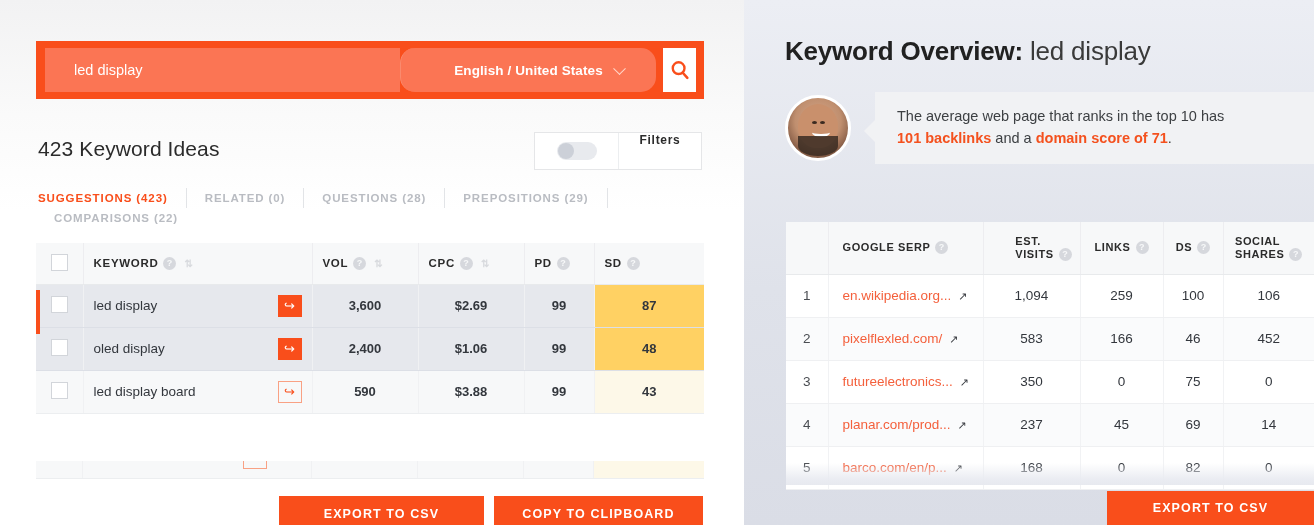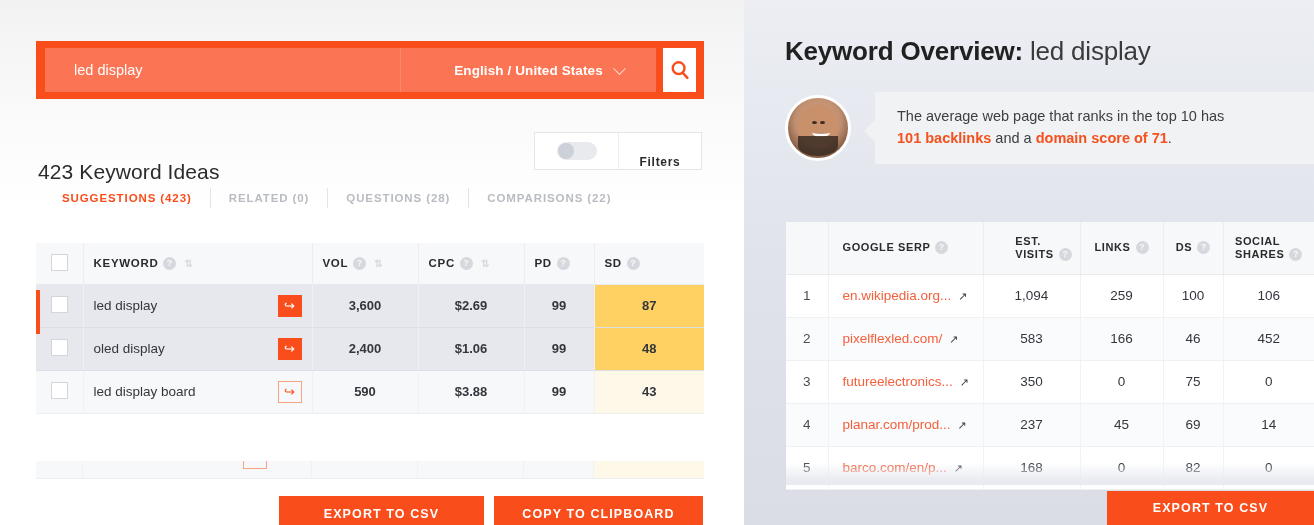--- a/index.html
+++ b/index.html
@@ -43,44 +43,45 @@
   }
   .search-input::placeholder { color: #ffe2d8; }
   .lang-sel {
     flex: 0 0 256px; height: 44px;
     background: #fb7554;
     border-left: 1px solid #fa8a6e;
     display: flex; align-items: center; justify-content: center;
     color: #ffffff; font-size: 13.5px; font-weight: bold;
     position: relative; cursor: pointer;
     letter-spacing: .1px;
+    border-radius: 15px;
   }
   .lang-sel .chev {
     position: absolute; right: 32px; top: 50%;
     width: 9px; height: 9px;
     border-right: 1.6px solid #ffd6c8; border-bottom: 1.6px solid #ffd6c8;
     transform: translateY(-65%) rotate(45deg);
   }
   .search-btn {
     margin-left: 7px;
     width: 47px; height: 44px; background: #fff;
     border: none; cursor: pointer;
     display: flex; align-items: center; justify-content: center;
   }
 
   
   .ideas-title {
     position: absolute; left: 38px; top: 137px;
-    font-size: 21px; color: #2b2b2b; letter-spacing: .1px; margin-top: 23px;
+    font-size: 21px; color: #2b2b2b; letter-spacing: .1px;
   }
   .filters-box {
     position: absolute; left: 534px; top: 132px;
     width: 168px; height: 38px;
     border: 1px solid #e5e6e8; background:#fff;
-    display: flex; align-items: flex-end;
+    display: flex; align-items: flex-start;
   }
   .filters-toggle-cell {
     width: 84px; height: 100%;
     border-right: 1px solid #eceef0;
     display:flex; align-items:center; justify-content:center;
     cursor: pointer;
   }
   .toggle {
     width: 40px; height: 18px; border-radius: 9px;
     background: #e8eaee; position: relative;
@@ -97,21 +98,21 @@
   
   .tabs {
     position:absolute; left:36px; top:188px; width:680px;
     display:flex; flex-wrap: wrap; align-items:center;
   }
   .tab {
     font-size: 11.5px; font-weight: bold; letter-spacing: .9px;
     color:#b9bcc2; padding: 0 18px; height: 20px; line-height:20px;
     border-right:1px solid #e2e4e7; cursor:pointer; white-space:nowrap;
   }
-  .tab:first-child { padding-left: 2px; margin-left: 24px; }
+  .tab:first-child { padding-left: 2px; }
   .tab.active { color:#f94e1b; }
   .tab.nobd { border-right: none; }
 
   
   .kw-table {
     position:absolute; left:36px; top:243px; width:668px;
     border-collapse: collapse; table-layout: fixed;
     font-size: 13px;
   }
   .kw-table th {
@@ -296,20 +297,21 @@
       <div class="filters-toggle-cell">
         <div class="toggle"></div>
       </div>
       <div class="filters-label">Filters</div>
     </div>
 
     <div class="tabs">
       <div class="tab active">SUGGESTIONS (423)</div>
       <div class="tab">RELATED (0)</div>
       <div class="tab">QUESTIONS (28)</div>
+      <div class="tab">PREPOSITIONS (29)</div>
       <div class="tab nobd">COMPARISONS (22)</div>
     </div>
 
     <div class="row-indicator"></div>
 
     <table class="kw-table">
       <colgroup>
         <col style="width:47px">
           <col style="width:229px">
           <col style="width:106px">

